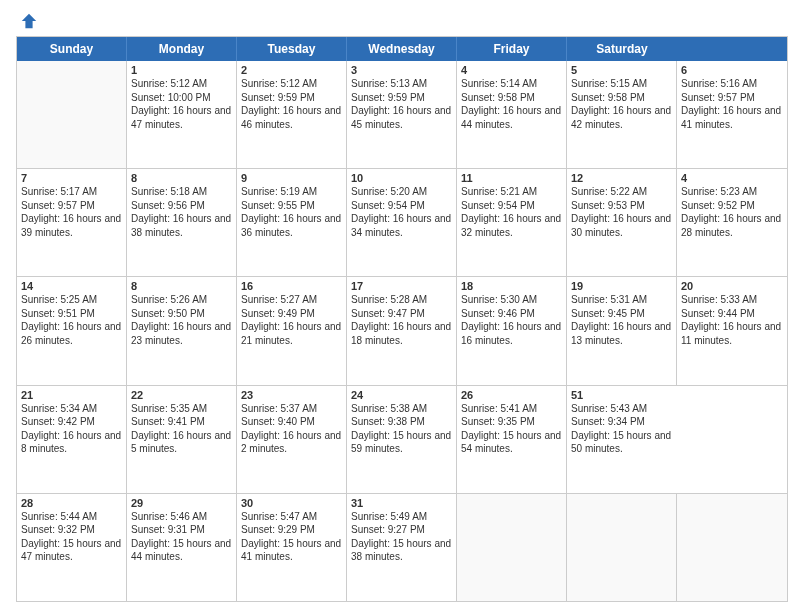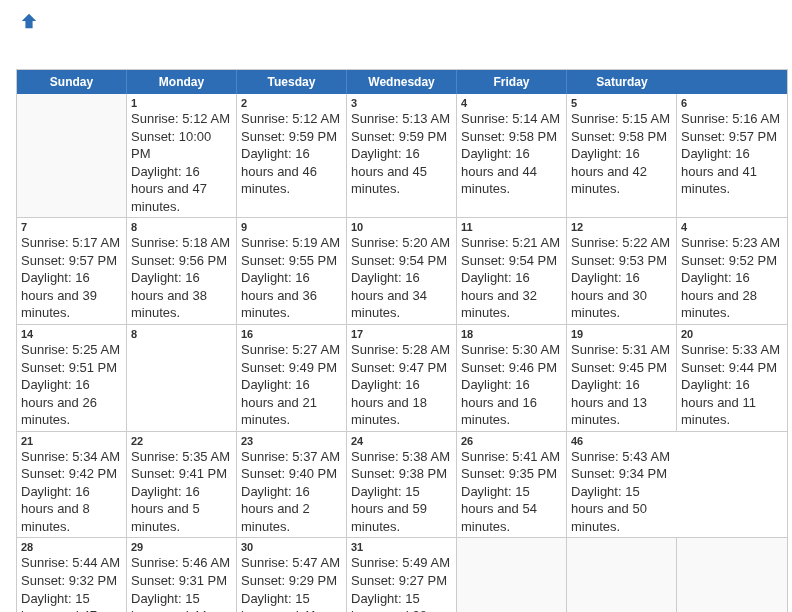--- a/index.html
+++ b/index.html
@@ -9,21 +9,20 @@
       font-family: Arial, sans-serif;
       background: #fff;
       overflow: hidden;
     }
     .page {
       width: 792px;
       height: 612px;
       padding: 12px 4px 10px 16px;
       display: flex;
       flex-direction: column;
-      gap: 33px;
     }
     .header {
       display: flex;
       justify-content: space-between;
       align-items: flex-start;
       margin-bottom: 6px;
     }
     .logo {
       display: flex;
       flex-direction: column;
@@ -104,21 +103,21 @@
     }
     .cal-cell:last-child { border-right: none; }
     .cal-cell.empty { background: #f9f9f9; }
     .day-num {
       font-size: 11px;
       font-weight: bold;
       color: #333;
       margin-bottom: 1px;
     }
     .cell-text {
-      font-size: 13px;
+      font-size: 10px;
       color: #333;
       line-height: 1.35;
     }
   </style>
 </head>
 <body>
 
 <div class="page">
   <div class="header">
     <div class="logo">
@@ -203,20 +202,21 @@
             <div class="cell-text">Sunrise: 5:23 AM<br>Sunset: 9:52 PM<br>Daylight: 16 hours and 28 minutes.</div>
           </div>
         </div>
         <div class="cal-row">
           <div class="cal-cell">
             <div class="day-num">14</div>
             <div class="cell-text">Sunrise: 5:25 AM<br>Sunset: 9:51 PM<br>Daylight: 16 hours and 26 minutes.</div>
           </div>
           <div class="cal-cell">
             <div class="day-num">8</div>
+            <div class="cell-text">Sunrise: 5:26 AM<br>Sunset: 9:50 PM<br>Daylight: 16 hours and 23 minutes.</div>
           </div>
           <div class="cal-cell">
             <div class="day-num">16</div>
             <div class="cell-text">Sunrise: 5:27 AM<br>Sunset: 9:49 PM<br>Daylight: 16 hours and 21 minutes.</div>
           </div>
           <div class="cal-cell">
             <div class="day-num">17</div>
             <div class="cell-text">Sunrise: 5:28 AM<br>Sunset: 9:47 PM<br>Daylight: 16 hours and 18 minutes.</div>
           </div>
           <div class="cal-cell">
@@ -247,21 +247,21 @@
           </div>
           <div class="cal-cell">
             <div class="day-num">24</div>
             <div class="cell-text">Sunrise: 5:38 AM<br>Sunset: 9:38 PM<br>Daylight: 15 hours and 59 minutes.</div>
           </div>
           <div class="cal-cell">
             <div class="day-num">26</div>
             <div class="cell-text">Sunrise: 5:41 AM<br>Sunset: 9:35 PM<br>Daylight: 15 hours and 54 minutes.</div>
           </div>
           <div class="cal-cell">
-            <div class="day-num">46</div>
+            <div class="day-num">51</div>
             <div class="cell-text">Sunrise: 5:43 AM<br>Sunset: 9:34 PM<br>Daylight: 15 hours and 50 minutes.</div>
           </div>
         </div>
         <div class="cal-row">
           <div class="cal-cell">
             <div class="day-num">28</div>
             <div class="cell-text">Sunrise: 5:44 AM<br>Sunset: 9:32 PM<br>Daylight: 15 hours and 47 minutes.</div>
           </div>
           <div class="cal-cell">
             <div class="day-num">29</div>

